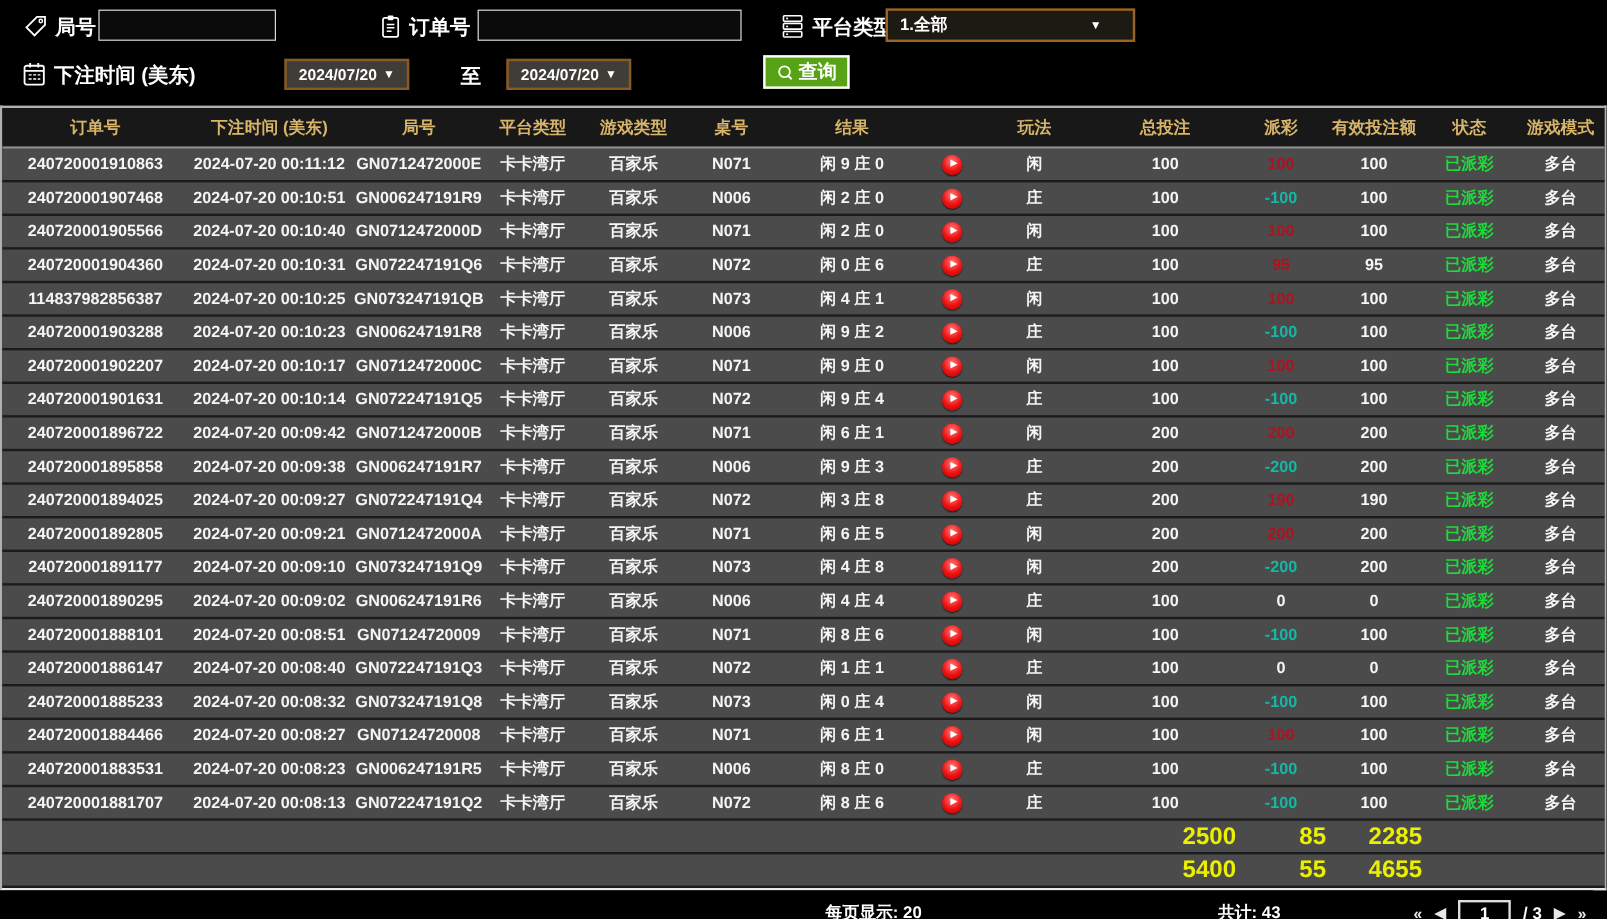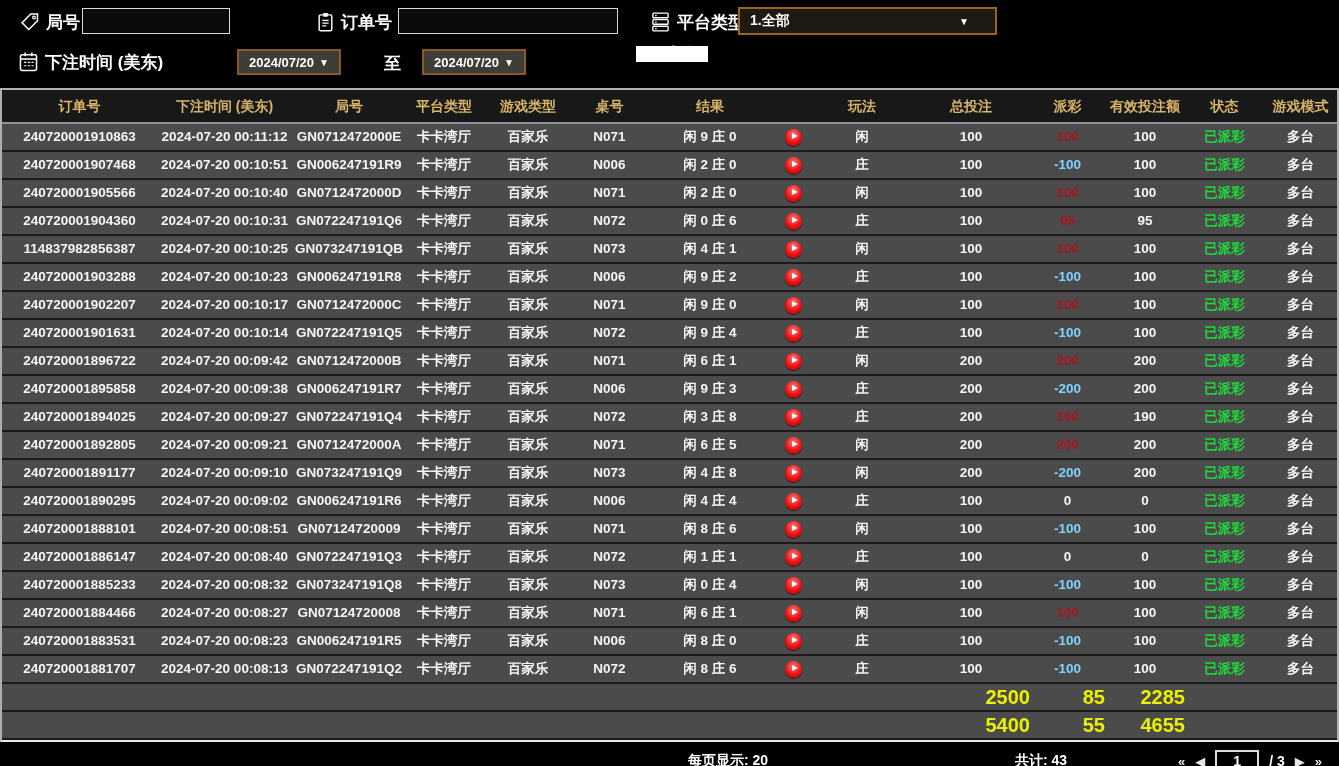--- a/index.html
+++ b/index.html
@@ -24,21 +24,21 @@
     color:#fff; font-size:14px; font-weight:bold; padding:0 10px; cursor:pointer;
   }
   .tb-date {
     display:flex; align-items:center; justify-content:center; gap:5px;
     background:#3f3d38; border:2px solid #8a5a24; height:26px;
     color:#fff; font-size:13px; font-weight:bold; cursor:pointer;
   }
   .caret { font-size:10px; color:#fff; }
   .query-btn {
     display:flex; align-items:center; justify-content:center; gap:4px;
-    background:#58a216; border:8px solid #ffffff; height:14px; width:72px;
+    background:#58a216; border:2px solid #ffffff; height:28px; width:72px;
     color:#fff; font-size:16px; font-weight:bold; cursor:pointer;
   }
   .icn { display:inline-block; line-height:0; }
   
   .table {
     position:absolute; top:88px; left:0; width:1339px; height:654px;
     border:2px solid #b0b0b0; border-bottom:2px solid #e8e8e8; background:#000;
   }
   .grid {
     display:grid;
@@ -59,21 +59,21 @@
   .play-icon {
     position:relative; width:17px; height:17px; border-radius:50%; cursor:pointer;
     background:radial-gradient(circle at 50% 32%, #ff7a7a 0%, #ee1111 55%, #b80000 100%);
     box-shadow:0 1px 1px rgba(0,0,0,.6);
   }
   .play-icon::after {
     content:""; position:absolute; left:6.5px; top:4.8px;
     border-left:6px solid #fff; border-top:3.7px solid transparent; border-bottom:3.7px solid transparent;
   }
   .pc-win  { color:#ab1420; }
-  .pc-loss { color:#7dd3fc; }
+  .pc-loss { color:#14b8a6; }
   .pc-zero { color:#f5f5f5; }
   .st-green { color:#1edb3c; }
   .summary .td { color:#eaf000; font-size:20px;text-align:right; }
   
   .footer { position:absolute; top:742px; left:0; width:1328px; height:24px; background:#000; }
   .ft-item { position:absolute; top:10px; color:#fff; font-size:14px; font-weight:bold; white-space:nowrap; }
   .pager { display:flex; align-items:center; gap:10px; }
   .pg-arrow { color:#e8e8e8; font-size:13px; cursor:pointer; }
   .pg-box {
     width:44px; height:22px; border:2px solid #ddd; background:#000; color:#fff;
@@ -116,21 +116,21 @@
             <rect x="3" y="2.5" width="18" height="5.5" rx="1" fill="none" stroke="#fff" stroke-width="1.6"></rect>
             <rect x="3" y="10.2" width="18" height="5.5" rx="1" fill="none" stroke="#fff" stroke-width="1.6"></rect>
             <rect x="3" y="18" width="18" height="5.5" rx="1" fill="none" stroke="#fff" stroke-width="1.6"></rect>
             <circle cx="6.6" cy="5.3" r="1" fill="#fff"></circle>
             <circle cx="6.6" cy="13" r="1" fill="#fff"></circle>
             <circle cx="6.6" cy="20.8" r="1" fill="#fff"></circle>
           </svg>
       </span>
       <span class="tb-label">平台类型</span>
     </div>
-    <div class="tb-select" style="position:absolute; left:738px; top:7px; width:259px; padding-right:26px;">
+    <div class="tb-select" style="position:absolute; left:738px; top:7px; width:208px; padding-right:26px;">
       <span>1.全部</span>
       <span class="caret">▼</span>
     </div>
 
     <div class="tb-item" style="left:18px; top:48px; height:28px; gap:6px;">
       <span class="icn">
         <svg width="21" height="22" viewBox="0 0 24 26">
             <rect x="2.5" y="4.5" width="19" height="18.5" rx="2" fill="none" stroke="#fff" stroke-width="1.8"></rect>
             <path d="M2.5 9.5 h19" stroke="#fff" stroke-width="1.8"></path>
             <path d="M8 1.8 v4.5 M16 1.8 v4.5" stroke="#fff" stroke-width="1.8"></path>

